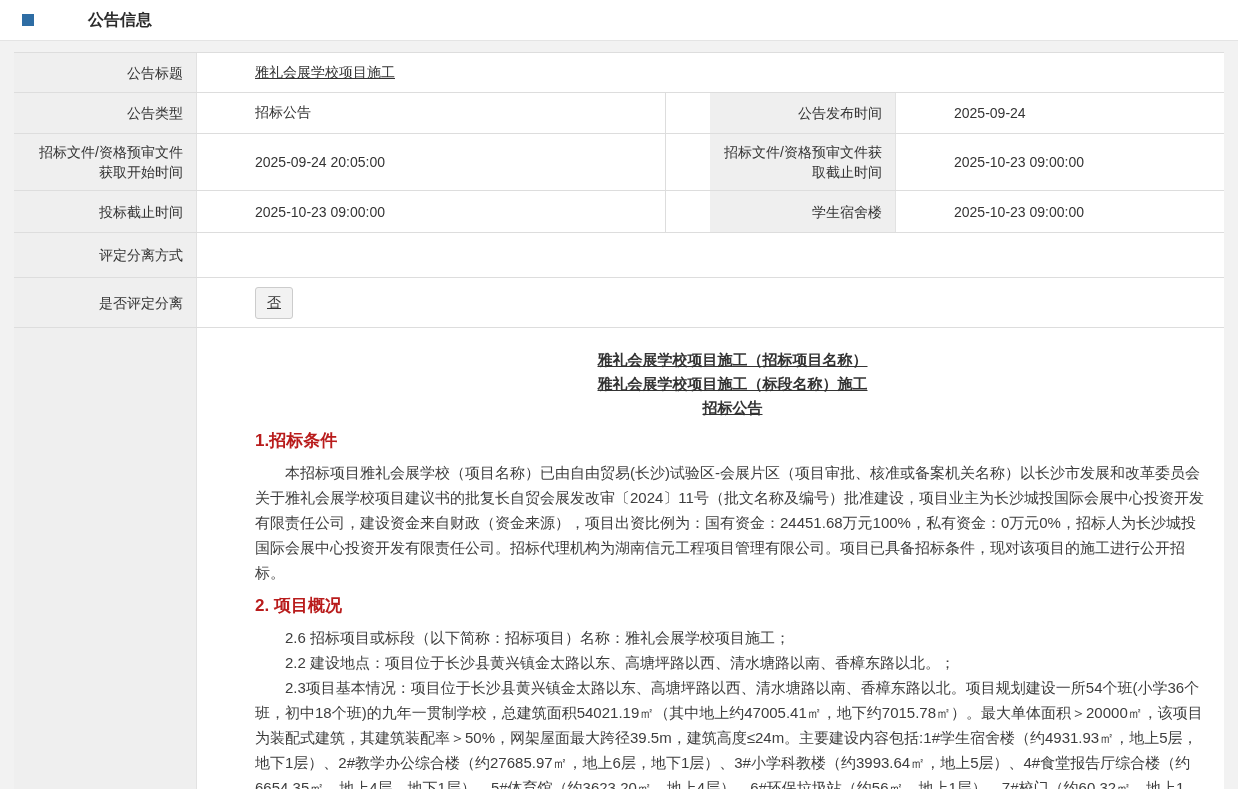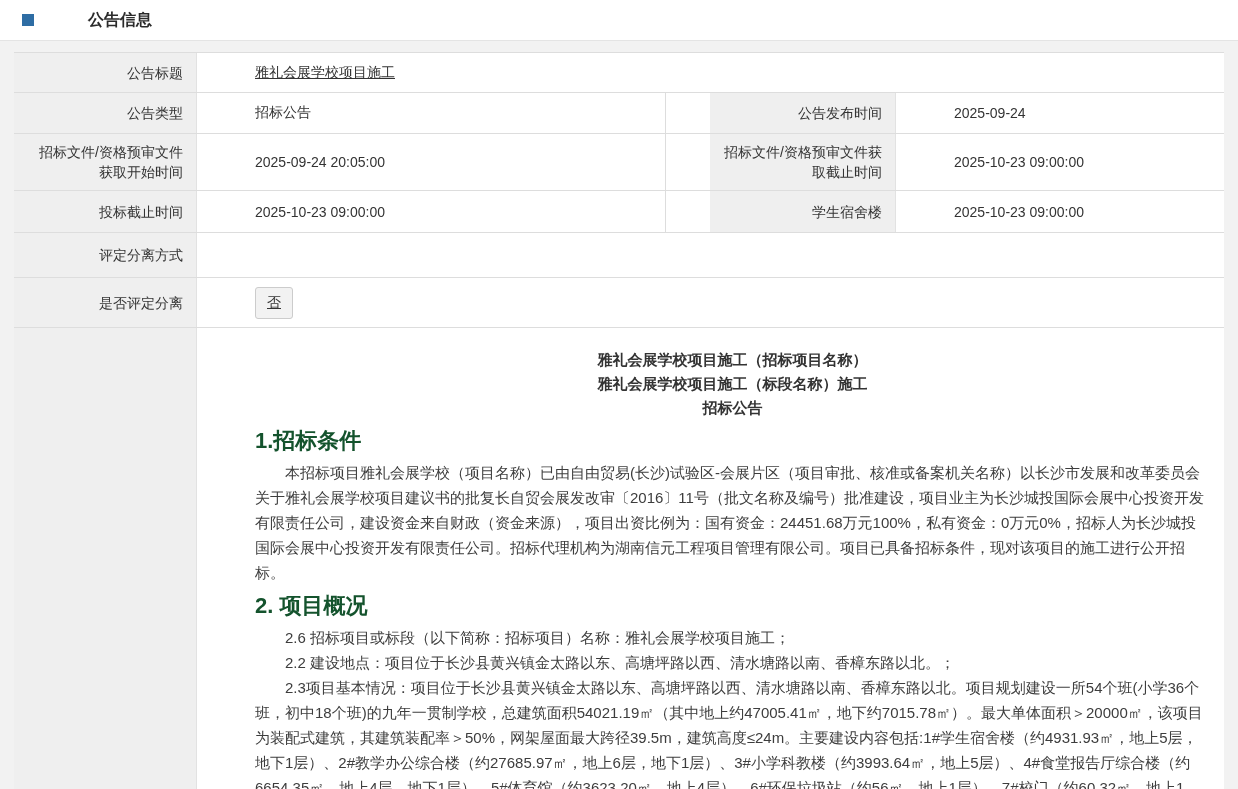--- a/index.html
+++ b/index.html
@@ -60,25 +60,25 @@
   
   .r-body { border-bottom: none; align-items: stretch; }
   .r-body .cell.label { align-items: flex-start; min-height: 462px; }
   .content-cell {
     flex: 1 1 auto; background: #fff;
     display: block; padding: 12px 14px 10px 14px;
   }
   .doc { font-size: 15px; line-height: 25px; color: #3d3d3d; }
   .doc-title {
     text-align: center; font-weight: bold; color: #333;
-    font-size: 15px; line-height: 24px;
+    font-size: 15px; line-height: 24px; text-decoration: underline;
   }
   .doc-title.first { margin-top: 8px; }
   .doc h3 {
-    font-size: 22px; font-weight: bold; color: #14532d;
+    font-size: 17px; font-weight: bold; color: #b91c1c;
     margin: 8px 0 6px 0; line-height: 26px;
   }
   .doc p { text-indent: 2em; margin: 0; }
 </style>
 </head>
 <body>
 
 <div class="header-bar">
   <span class="header-square"></span>
   <span class="header-title">公告信息</span>
@@ -126,21 +126,21 @@
 
   <div class="row r-body">
     <div class="cell label w1"></div>
     <div class="content-cell">
       <div class="doc">
         <div class="doc-title first">雅礼会展学校项目施工（招标项目名称）</div>
         <div class="doc-title">雅礼会展学校项目施工（标段名称）施工</div>
         <div class="doc-title">招标公告</div>
 
         <h3>1.招标条件</h3>
-        <p>本招标项目雅礼会展学校（项目名称）已由自由贸易(长沙)试验区-会展片区（项目审批、核准或备案机关名称）以长沙市发展和改革委员会关于雅礼会展学校项目建议书的批复长自贸会展发改审〔2016〕11号（批文名称及编号）批准建设，项目业主为长沙城投国际会展中心投资开发有限责任公司，建设资金来自财政（资金来源），项目出资比例为：国有资金：24451.68万元100%，私有资金：0万元0%，招标人为长沙城投国际会展中心投资开发有限责任公司。招标代理机构为湖南信元工程项目管理有限公司。项目已具备招标条件，现对该项目的施工进行公开招标。</p>
+        <p>本招标项目雅礼会展学校（项目名称）已由自由贸易(长沙)试验区-会展片区（项目审批、核准或备案机关名称）以长沙市发展和改革委员会关于雅礼会展学校项目建议书的批复长自贸会展发改审〔2024〕11号（批文名称及编号）批准建设，项目业主为长沙城投国际会展中心投资开发有限责任公司，建设资金来自财政（资金来源），项目出资比例为：国有资金：24451.68万元100%，私有资金：0万元0%，招标人为长沙城投国际会展中心投资开发有限责任公司。招标代理机构为湖南信元工程项目管理有限公司。项目已具备招标条件，现对该项目的施工进行公开招标。</p>
 
         <h3>2. 项目概况</h3>
         <p>2.6 招标项目或标段（以下简称：招标项目）名称：雅礼会展学校项目施工；</p>
         <p>2.2 建设地点：项目位于长沙县黄兴镇金太路以东、高塘坪路以西、清水塘路以南、香樟东路以北。；</p>
         <p>2.3项目基本情况：项目位于长沙县黄兴镇金太路以东、高塘坪路以西、清水塘路以南、香樟东路以北。项目规划建设一所54个班(小学36个班，初中18个班)的九年一贯制学校，总建筑面积54021.19㎡（其中地上约47005.41㎡，地下约7015.78㎡）。最大单体面积＞20000㎡，该项目为装配式建筑，其建筑装配率＞50%，网架屋面最大跨径39.5m，建筑高度≤24m。主要建设内容包括:1#学生宿舍楼（约4931.93㎡，地上5层，地下1层）、2#教学办公综合楼（约27685.97㎡，地上6层，地下1层）、3#小学科教楼（约3993.64㎡，地上5层）、4#食堂报告厅综合楼（约6654.35㎡，地上4层，地下1层）、5#体育馆（约3623.20㎡，地上4层）、6#环保垃圾站（约56㎡，地上1层）、7#校门（约60.32㎡，地上1层）共7栋单体建筑及地下室，配套建设室外田径场、篮球场、排球场、羽毛球场、绿化、道路及广场、室外给排水、室外电气照明、室外消防工程、围墙等设施；</p>
       </div>
     </div>
   </div>
 
 </div>

